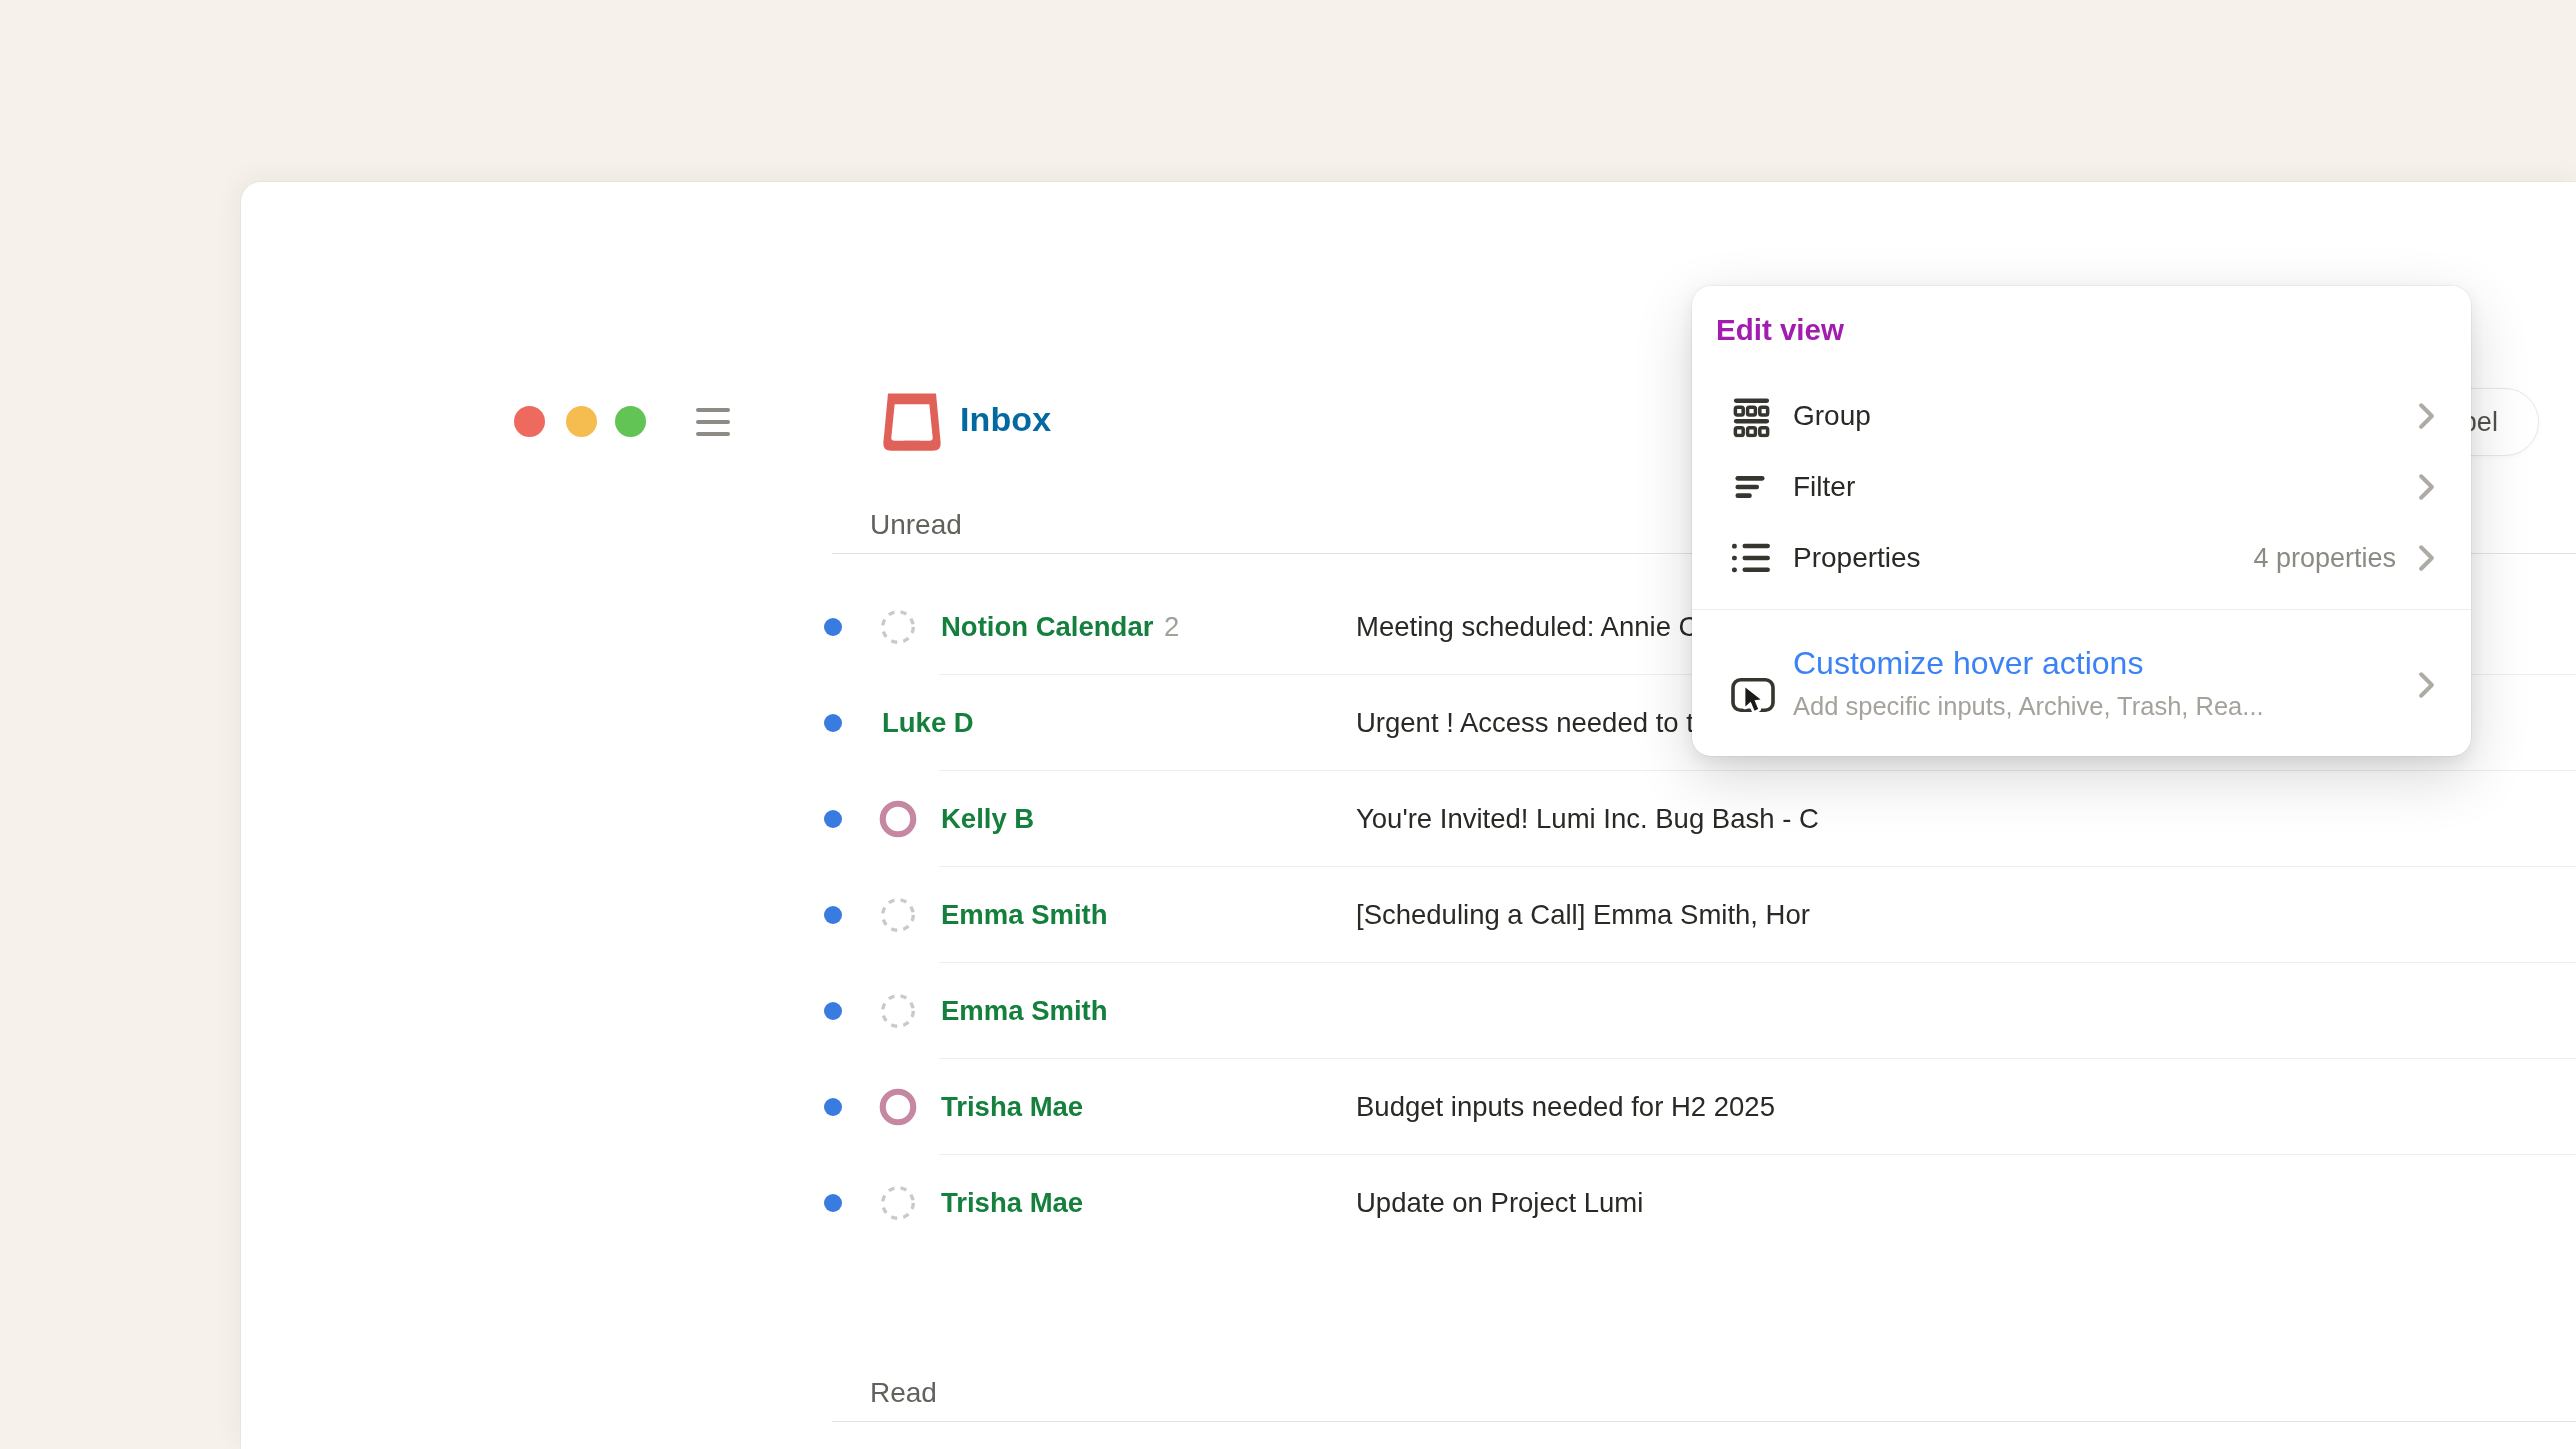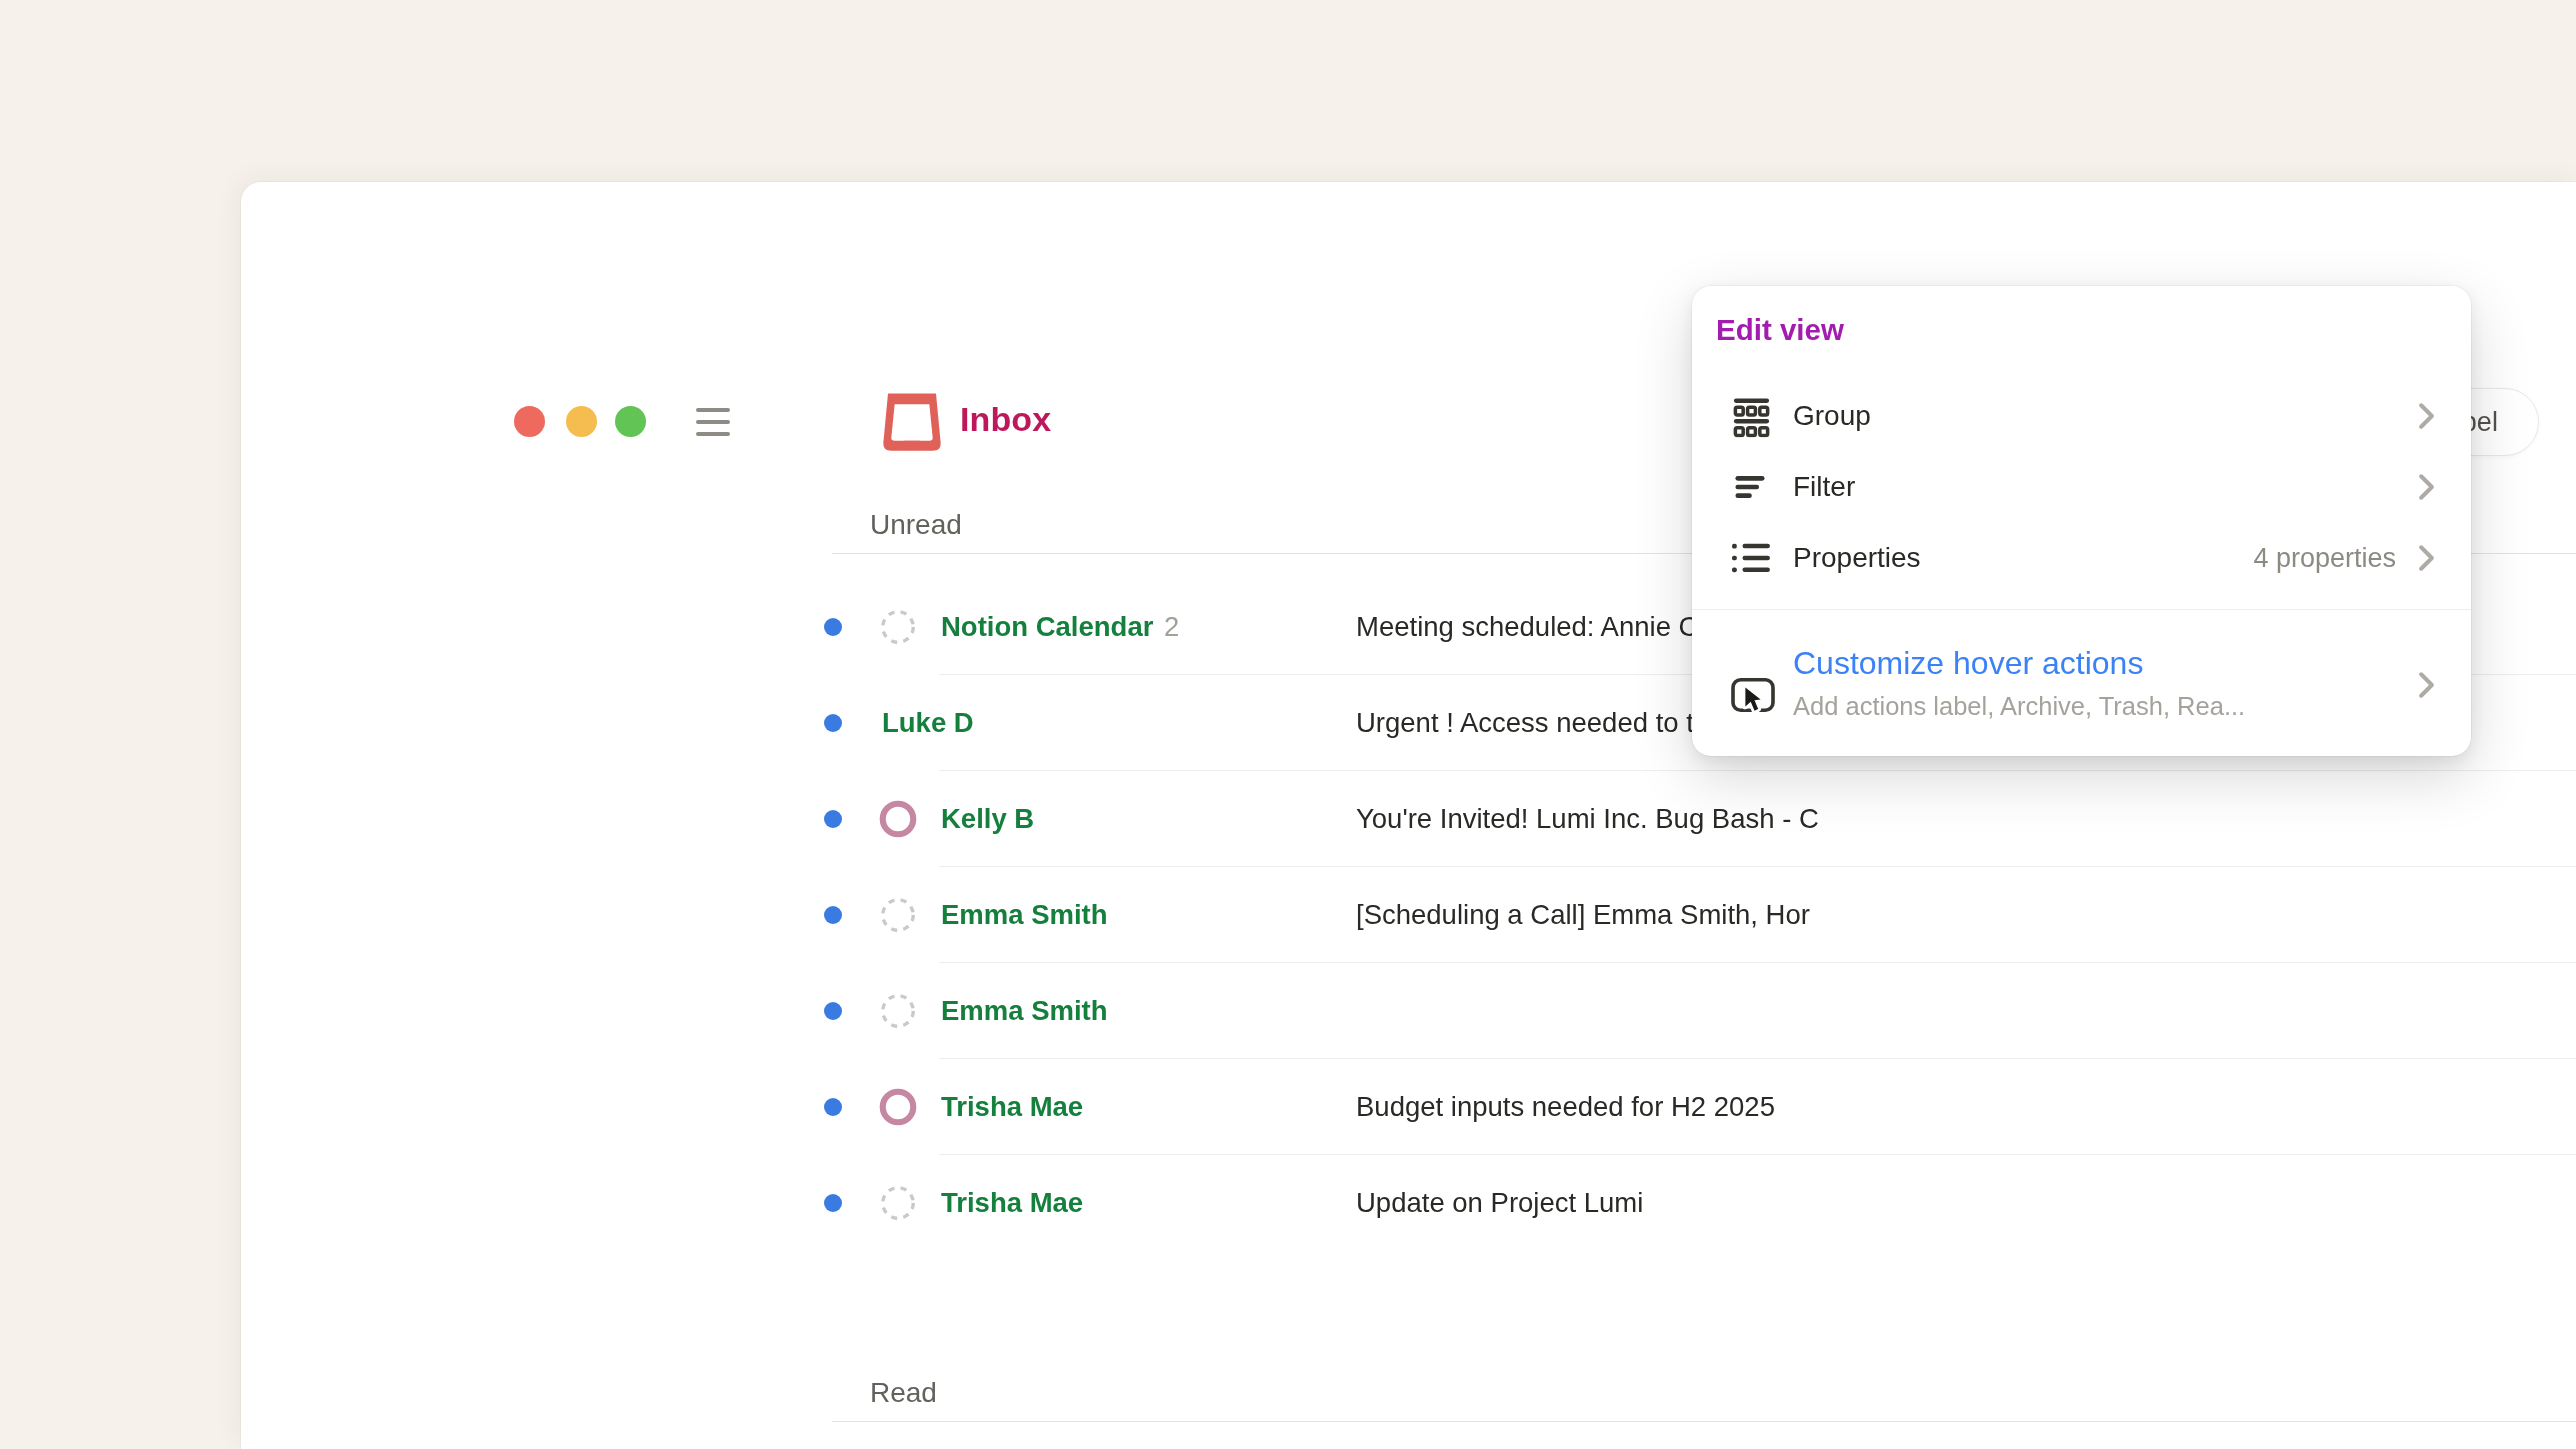--- a/index.html
+++ b/index.html
@@ -19,21 +19,21 @@
   }
 
   
   .traffic{position:absolute;top:224px;width:31px;height:31px;border-radius:50%;}
   #tl-red{left:273px;background:#EE6A5F;}
   #tl-yellow{left:325px;background:#F5BD4F;}
   #tl-green{left:374px;background:#62C454;}
   #hamburger{position:absolute;left:455px;top:223px;width:34px;height:34px;display:flex;flex-direction:column;justify-content:center;gap:8px;cursor:pointer;}
   #hamburger span{display:block;height:4px;border-radius:2px;background:#8E8B85;}
   #inbox-icon{position:absolute;left:639px;top:206px;width:64px;height:67px;}
-  #page-title{position:absolute;left:719px;top:239px;transform:translateY(-54%);font-size:34px;font-weight:700;color:#be185d;letter-spacing:0.1px;}
+  #page-title{position:absolute;left:719px;top:239px;transform:translateY(-54%);font-size:34px;font-weight:700;color:#0369a1;letter-spacing:0.1px;}
 
   #auto-label-btn{
     position:absolute;left:2055px;top:206px;width:243px;height:68px;box-sizing:border-box;
     background:#FFFFFF;border:1.3px solid #EAE8E4;border-radius:35px;
     display:flex;align-items:center;gap:14.8px;padding-left:24px;cursor:pointer;
     box-shadow:0 1.3px 4px rgba(0,0,0,0.04);
   }
   #auto-label-btn .lbl{font-size:27px;color:#53514C;}
   .hdr-icon{position:absolute;top:239px;transform:translate(-50%,-50%);cursor:pointer;}
   #filter-active-icon{left:2361px;}
@@ -264,20 +264,20 @@
 
     <div class="menu-item" id="mi-hover">
       <svg class="mi-icon" width="46" height="40" viewBox="0 0 48 42">
         <rect x="3" y="4" width="42" height="32" rx="8" fill="none" stroke="#37352F" stroke-width="3.8"></rect>
         <g transform="translate(16,12)">
           <path d="M0,0 L0,20 L5.6,15 L9.6,24.5 L13.4,22.6 L9.6,13.4 L16,12.6 Z" fill="#FFFFFF" stroke="#FFFFFF" stroke-width="6" stroke-linejoin="round"></path>
           <path d="M0,0 L0,20 L5.6,15 L9.6,24.5 L13.4,22.6 L9.6,13.4 L16,12.6 Z" fill="#1A1A18"></path>
         </g>
       </svg>
       <span class="mi-title">Customize hover actions</span>
-      <span class="mi-sub">Add actions label, Archive, Trash, Rea...</span>
+      <span class="mi-sub">Add specific inputs, Archive, Trash, Rea...</span>
       <svg class="chev" width="19" height="29.5" viewBox="0 0 14 22">
           <path d="M3,3 L11,11 L3,19" fill="none" stroke="#AEABA5" stroke-width="3" stroke-linecap="round" stroke-linejoin="round"></path>
         </svg>
     </div>
   </div>
 </div>
 
 
 </body></html>

